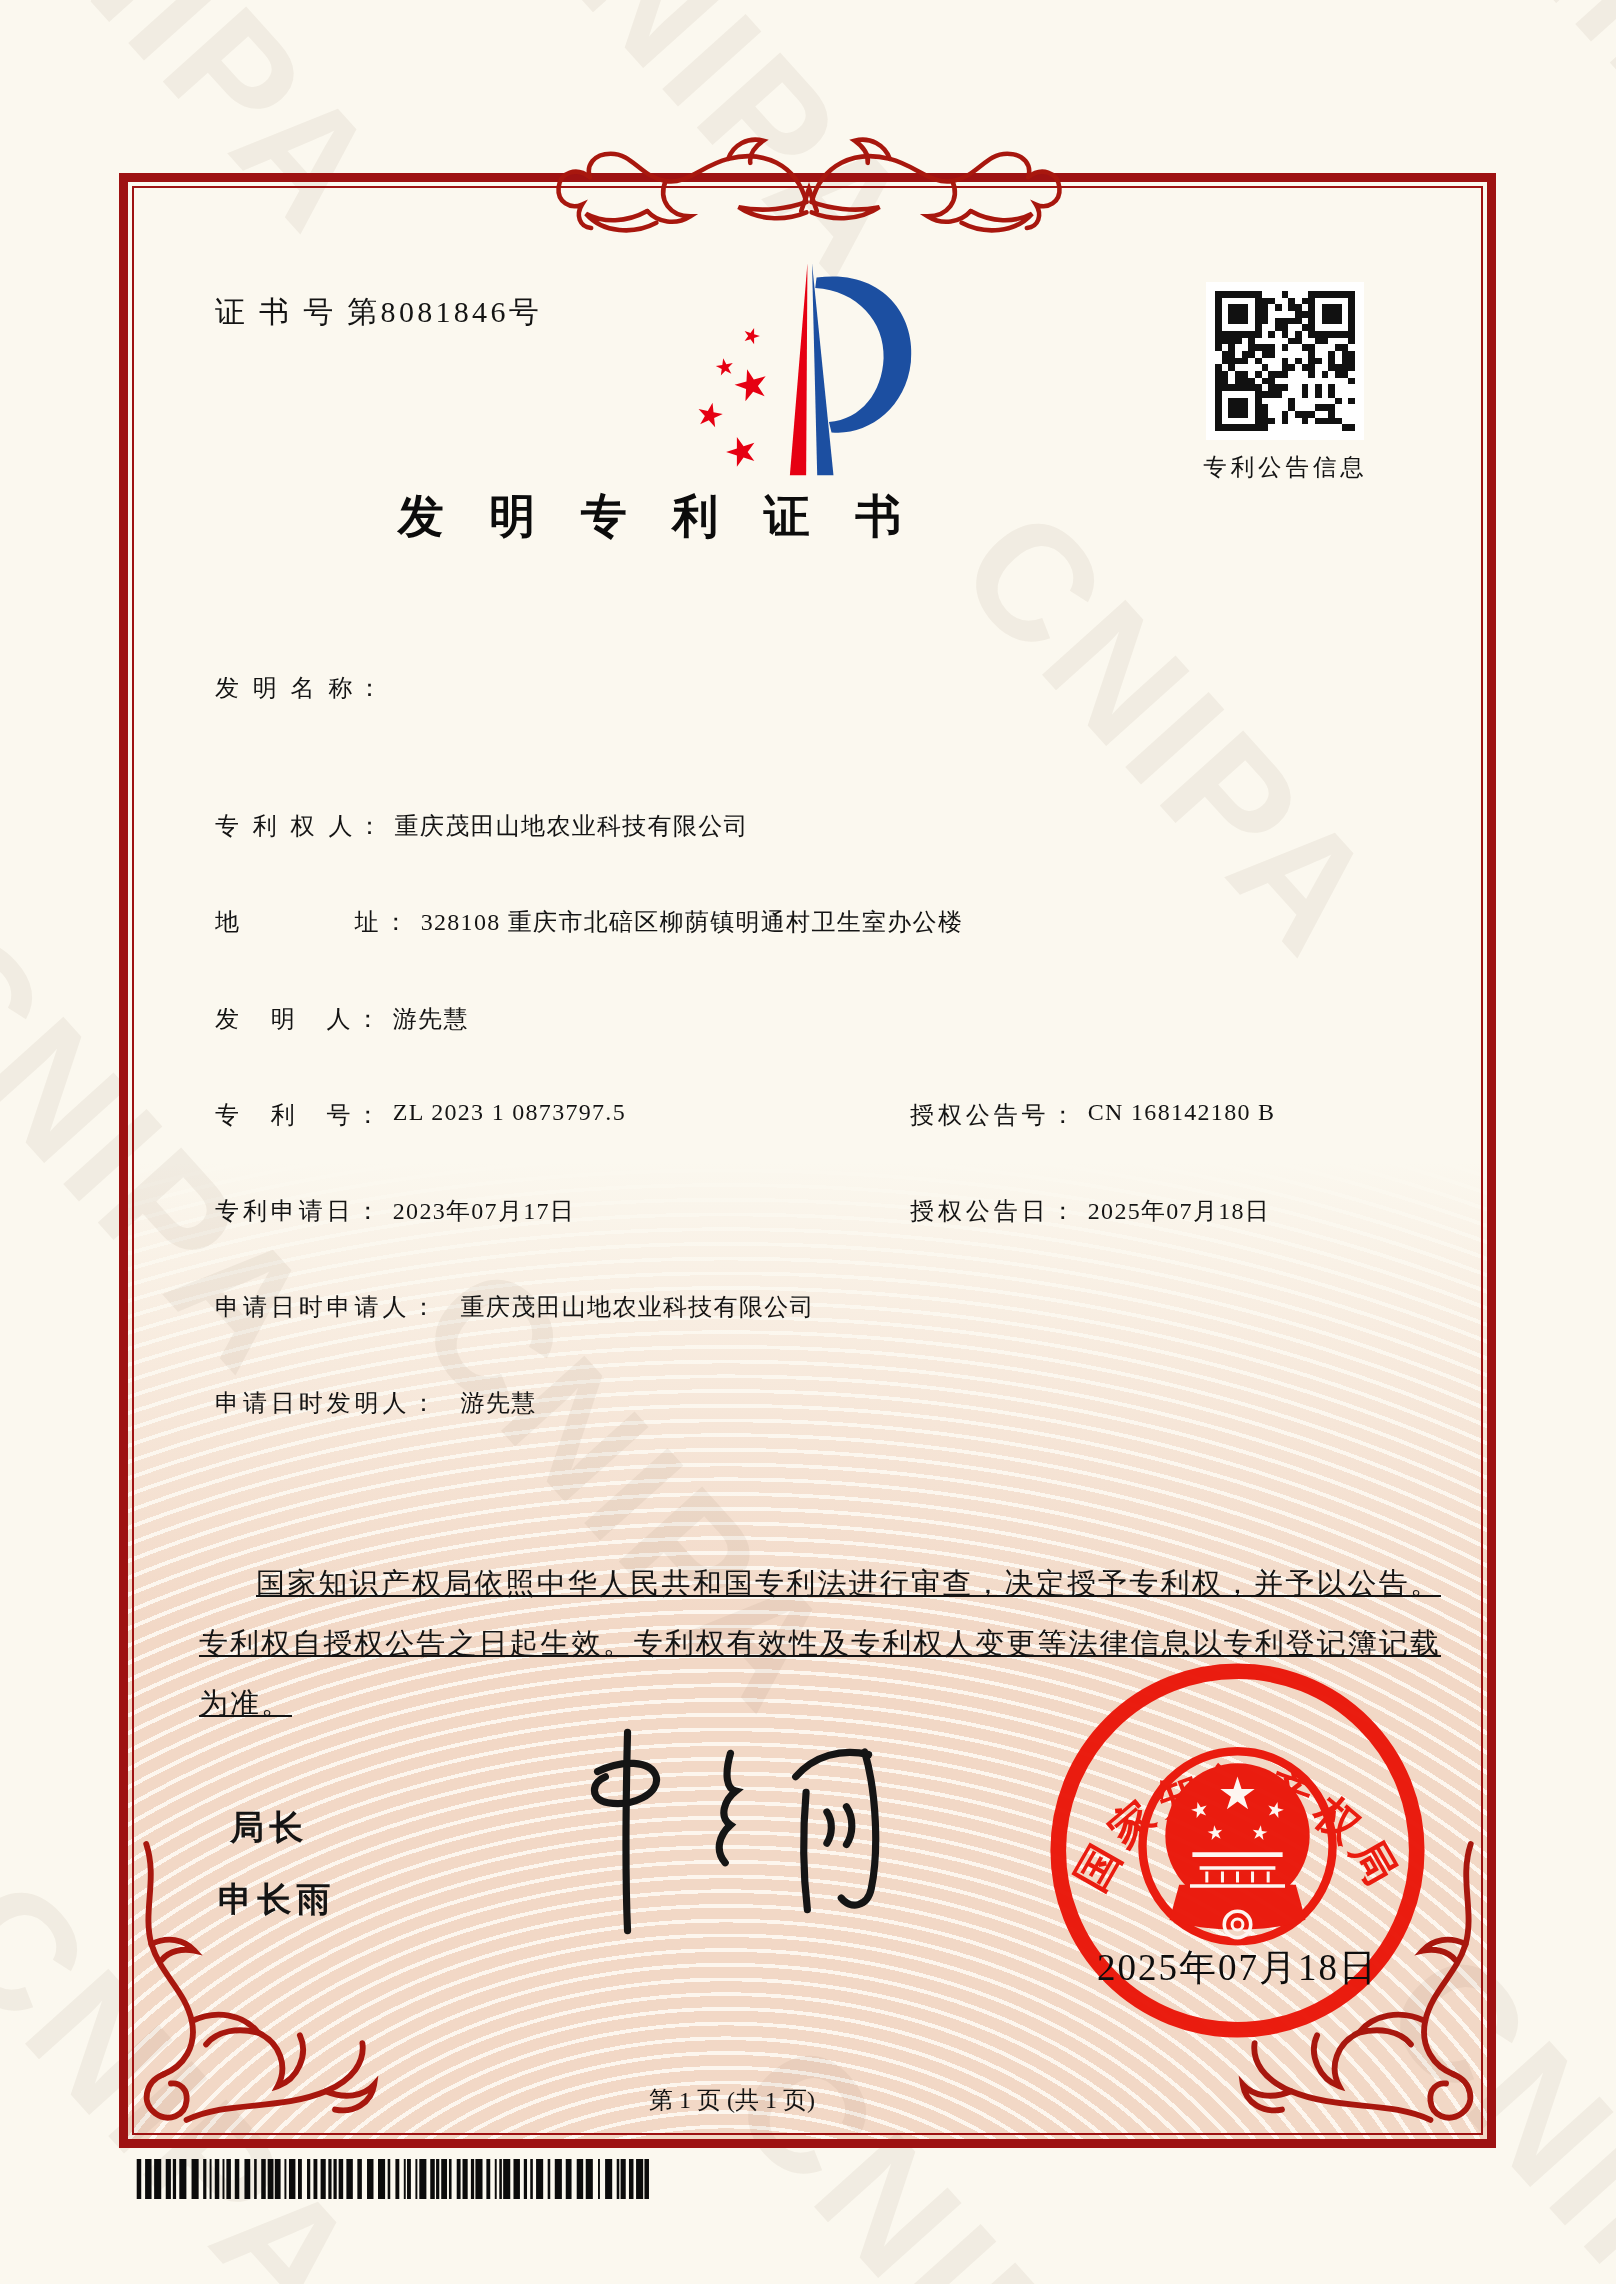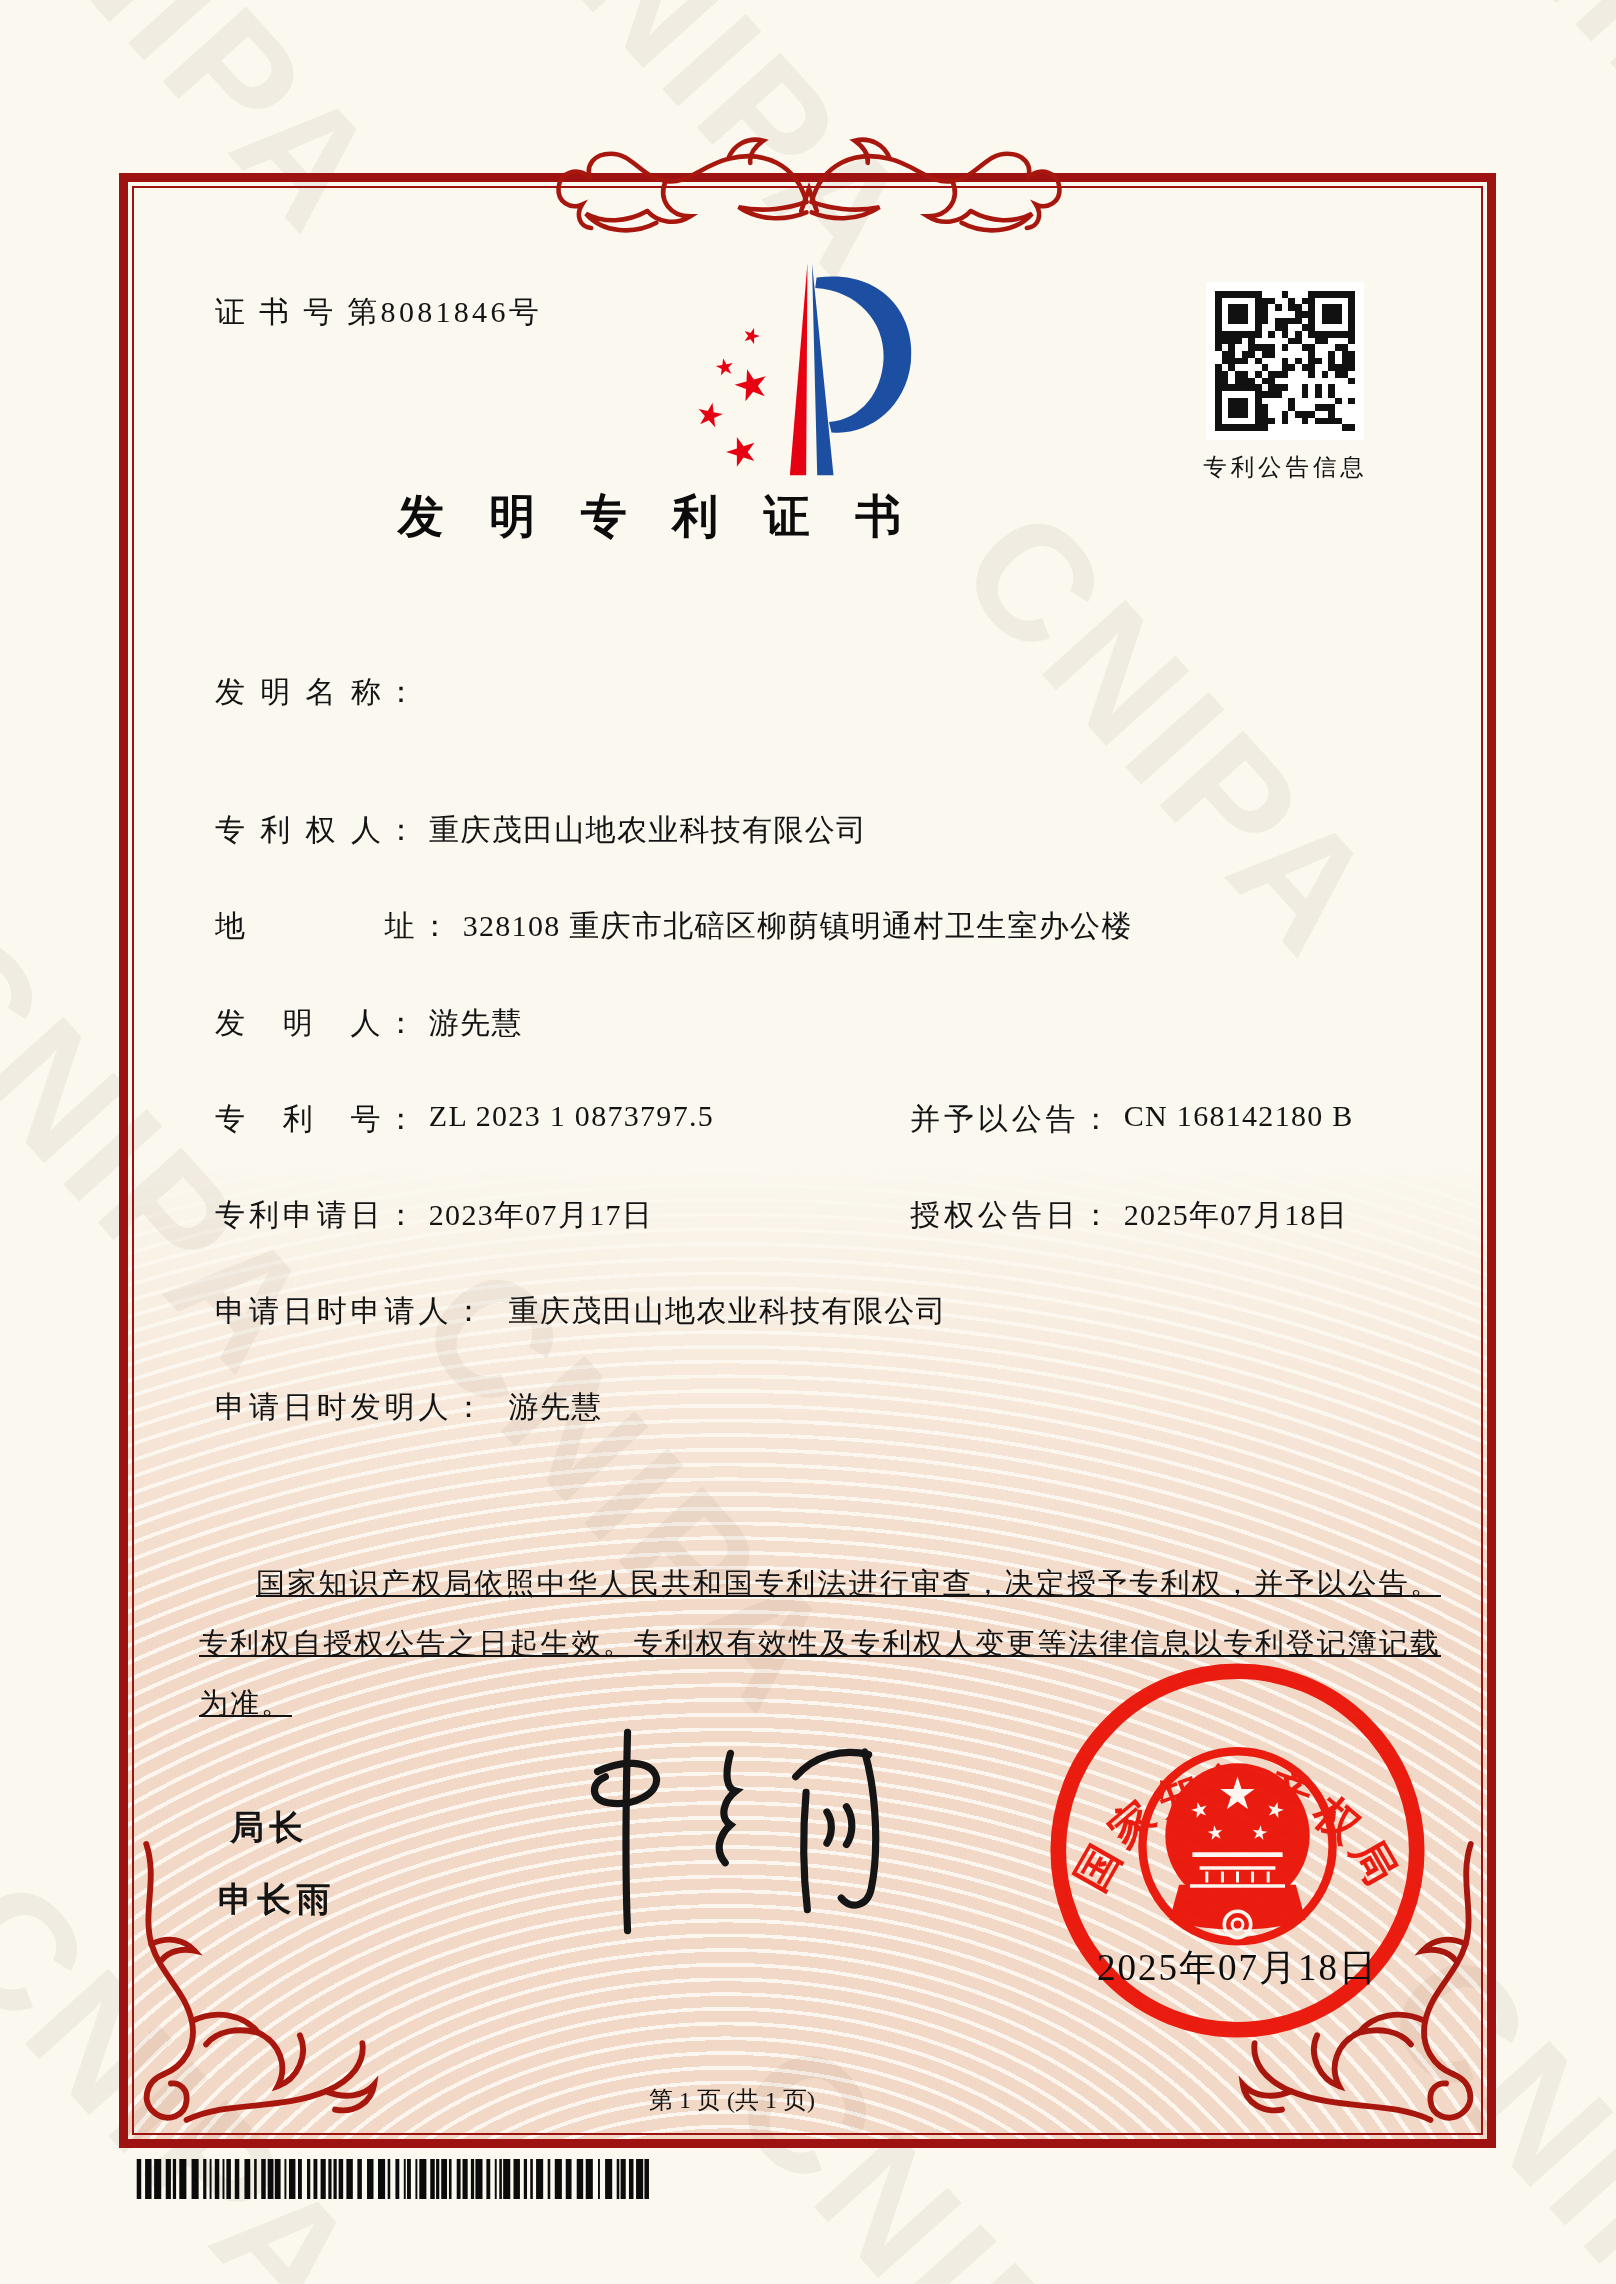--- a/index.html
+++ b/index.html
@@ -38,21 +38,21 @@
   .cert-no{position:absolute;left:215px;top:292px;z-index:5;font-size:30px;letter-spacing:3.3px;}
   .logo{position:absolute;left:688px;top:258px;width:248px;height:218px;z-index:5;}
   .qr-box{position:absolute;left:1206px;top:282px;width:158px;height:158px;background:#ffffff;z-index:5;}
   .qr-box svg{position:absolute;left:9px;top:9px;}
   .qr-caption{position:absolute;left:1191px;top:451px;width:189px;text-align:center;z-index:5;
     font-size:23.5px;letter-spacing:3.9px;}
   .title{position:absolute;left:0;top:486px;width:1316px;text-align:center;z-index:5;
     font-size:46px;font-weight:bold;letter-spacing:17px;color:#0c0c0c;}
   
   .row{position:absolute;left:215px;display:flex;align-items:flex-start;z-index:5;
-    font-size:30px;white-space:nowrap;}
+    font-size:24px;white-space:nowrap;}
   .row .lbl{letter-spacing:3.9px;}
   .row .colon{margin-left:1.3px;}
   .row .val{margin-left:13px;letter-spacing:1.3px;}
   .row .val.wide-gap{margin-left:25px;}
   .rcol{left:910px;}
   
   .notice{
     position:absolute;left:199px;top:1553px;width:1242px;z-index:5;
     font-size:29px;line-height:60px;letter-spacing:2px;
     text-indent:57px;text-align:justify;text-decoration:underline;
@@ -402,21 +402,21 @@
   <span class="lbl">发　明　人</span>
     <span class="colon">：</span>
   <span class="val">游先慧</span>
 </div>
 <div class="row" style="top:1099px">
   <span class="lbl">专　利　号</span>
     <span class="colon">：</span>
   <span class="val">ZL 2023 1 0873797.5</span>
 </div>
 <div class="row rcol" style="top:1099px">
-  <span class="lbl">并予以公告</span>
+  <span class="lbl">授权公告号</span>
     <span class="colon">：</span>
   <span class="val">CN 168142180 B</span>
 </div>
 <div class="row" style="top:1195px">
   <span class="lbl">专利申请日</span>
     <span class="colon">：</span>
   <span class="val">2023年07月17日</span>
 </div>
 <div class="row rcol" style="top:1195px">
   <span class="lbl">授权公告日</span>

